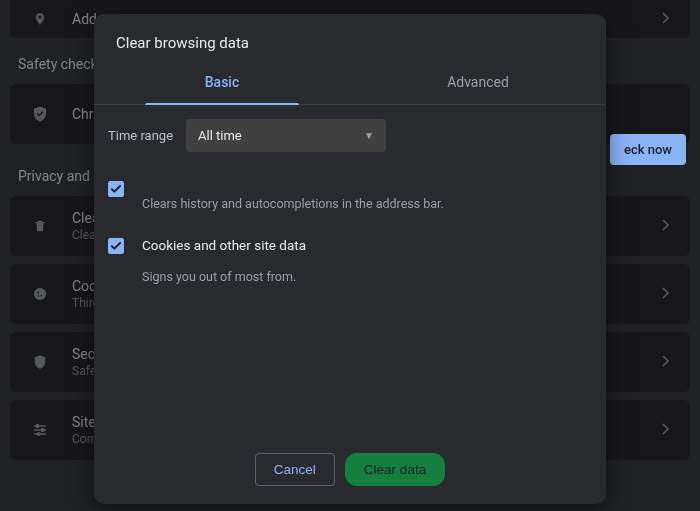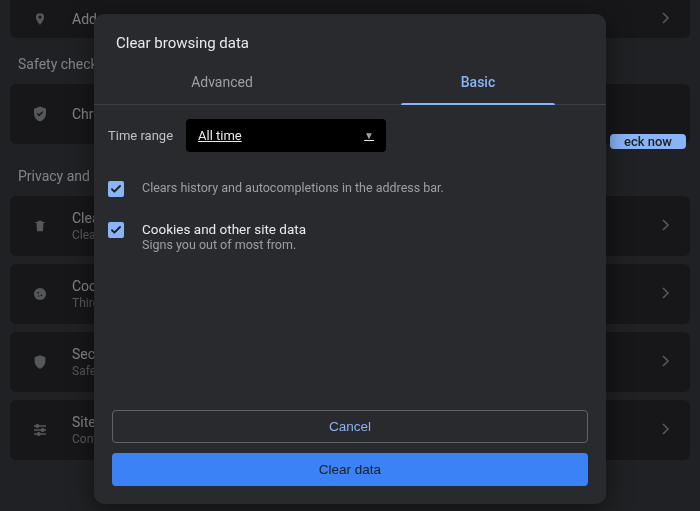--- a/index.html
+++ b/index.html
@@ -42,21 +42,21 @@
     color: #e8eaed;
     padding: 10px 18px 4px;
   }
   .bg-checknow {
     position: absolute;
     right: 14px;
     top: 134px;
     background: #8ab4f8;
     color: #202124;
     border-radius: 4px;
-    padding: 0 14px;
+    padding: 8px 14px;
     font-size: 13px;
     font-weight: 500;
   }
 
   
   .modal {
     position: absolute;
     left: 94px;
     top: 14px;
     width: 512px;
@@ -97,31 +97,30 @@
   }
 
   .row {
     display: flex;
     align-items: center;
     padding: 14px 20px 6px 14px;
   }
   .row label.fld { color: #bdc1c6; font-size: 13px; width: 78px; }
   .select {
     flex: 0 0 200px;
-    background: #000000;
+    background: #404040;
     color: #e8eaed;
     border: none;
     border-radius: 4px;
     padding: 9px 12px;
     font-size: 13px;
     display: flex;
     align-items: center;
     justify-content: space-between;
     cursor: pointer;
-    text-decoration: underline;
   }
   .select .tri { color: #9aa0a6; font-size: 10px; }
 
   .options { padding: 10px 16px 0 10px; }
   .opt {
     display: flex;
     align-items: flex-start;
     padding: 12px 4px;
   }
   .cb {
@@ -131,46 +130,46 @@
     margin-right: 18px;
     margin-top: 1px;
     display: flex;
     align-items: center;
     justify-content: center;
     flex-shrink: 0;
     cursor: pointer;
   }
   .cb svg { stroke: #202124; }
   .opt .txt .t { color: #e8eaed; font-size: 13.5px; }
-  .opt .txt .d { color: #9aa0a6; font-size: 12.5px; margin-top: 0; line-height: 1.35; }
+  .opt .txt .d { color: #9aa0a6; font-size: 12.5px; margin-top: 16px; line-height: 1.35; }
 
   .footer {
     margin-top: auto;
     padding: 14px 18px 18px;
     display: flex;
     justify-content: center;
     gap: 10px;
-    flex-direction: column;
   }
   .btn {
     padding: 8px 18px;
     border-radius: 4px;
     font-size: 13.5px;
     font-weight: 500;
     cursor: pointer;
     border: 1px solid transparent;
   }
   .btn-secondary {
     background: transparent;
     border-color: #5f6368;
     color: #8ab4f8;
   }
   .btn-primary {
-    background: #3b82f6;
+    background: #15803d;
     color: #202124;
+    border-radius: 12px;
   }
 
   svg.chev-ic { width: 8px; height: 12px; }
 </style>
 </head>
 <body>
 
 <div class="bg">
   <div class="bg-row" style="margin-top:0;border-radius:0 0 6px 6px;height:38px;">
     <span class="ic">
@@ -272,22 +271,22 @@
     </span>
   </div>
 </div>
 
 <div class="bg-checknow">eck now</div>
 
 <div class="modal">
   <div class="modal-title">Clear browsing data</div>
 
   <div class="tabs">
+    <div class="tab active">Basic</div>
     <div class="tab">Advanced</div>
-    <div class="tab active">Basic</div>
   </div>
 
   <div class="row">
     <label class="fld">Time range</label>
     <div class="select">
       <span>All time</span>
       <span class="tri">▼</span>
     </div>
   </div>
 

